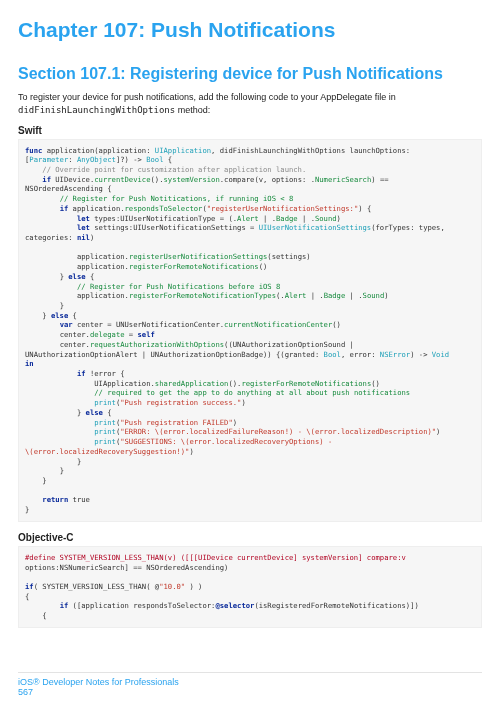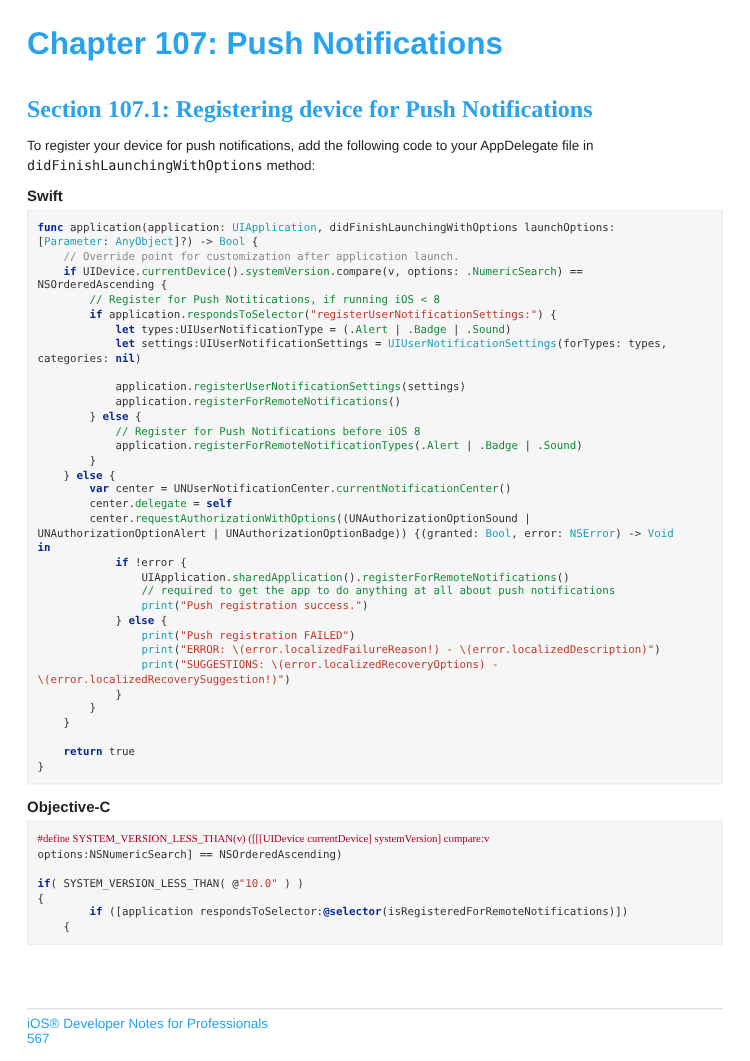--- a/index.html
+++ b/index.html
@@ -29,21 +29,20 @@
   table.params th { text-align: left; font-weight: 700; padding: 2px 0; }
   table.params th.desc { text-align: center; }
   table.params td { vertical-align: top; padding: 2px 0; line-height: 1.35; }
   table.params td.key { width: 56px; }
   h2.section {
     color: #2aa3ef;
     font-size: 16px;
     font-weight: 600;
     margin: 4px 0 8px 0;
     line-height: 1.2;
-    font-family: Liberation Serif, serif;
   }
   p.body {
     font-size: 9px;
     line-height: 1.4;
     margin-bottom: 8px;
   }
   p.body .mono { font-family: "Menlo","Consolas",monospace; }
   h3.lang {
     font-size: 10px;
     font-weight: 700;
@@ -59,21 +58,21 @@
     white-space: pre-wrap;
     word-break: break-word;
     color: #333;
     margin-bottom: 10px;
   }
   .kw  { color: #0a2a9a; font-weight: bold; }
   .typ { color: #1fa0b8; }
   .cmt { color: #8a8a8a; }
   .grn { color: #168a3d; }
   .str { color: #c1392b; }
-  .brd { color: #b00020; font-family: Liberation Serif, serif; }
+  .brd { color: #b00020; }
   .footer {
     position: absolute;
     left: 18px; right: 18px; bottom: 10px;
     border-top: 1px solid #e3e3e3;
     padding-top: 4px;
     font-size: 9px;
     color: #2aa3ef;
     display: flex;
     justify-content: space-between;
     flex-direction: column;

